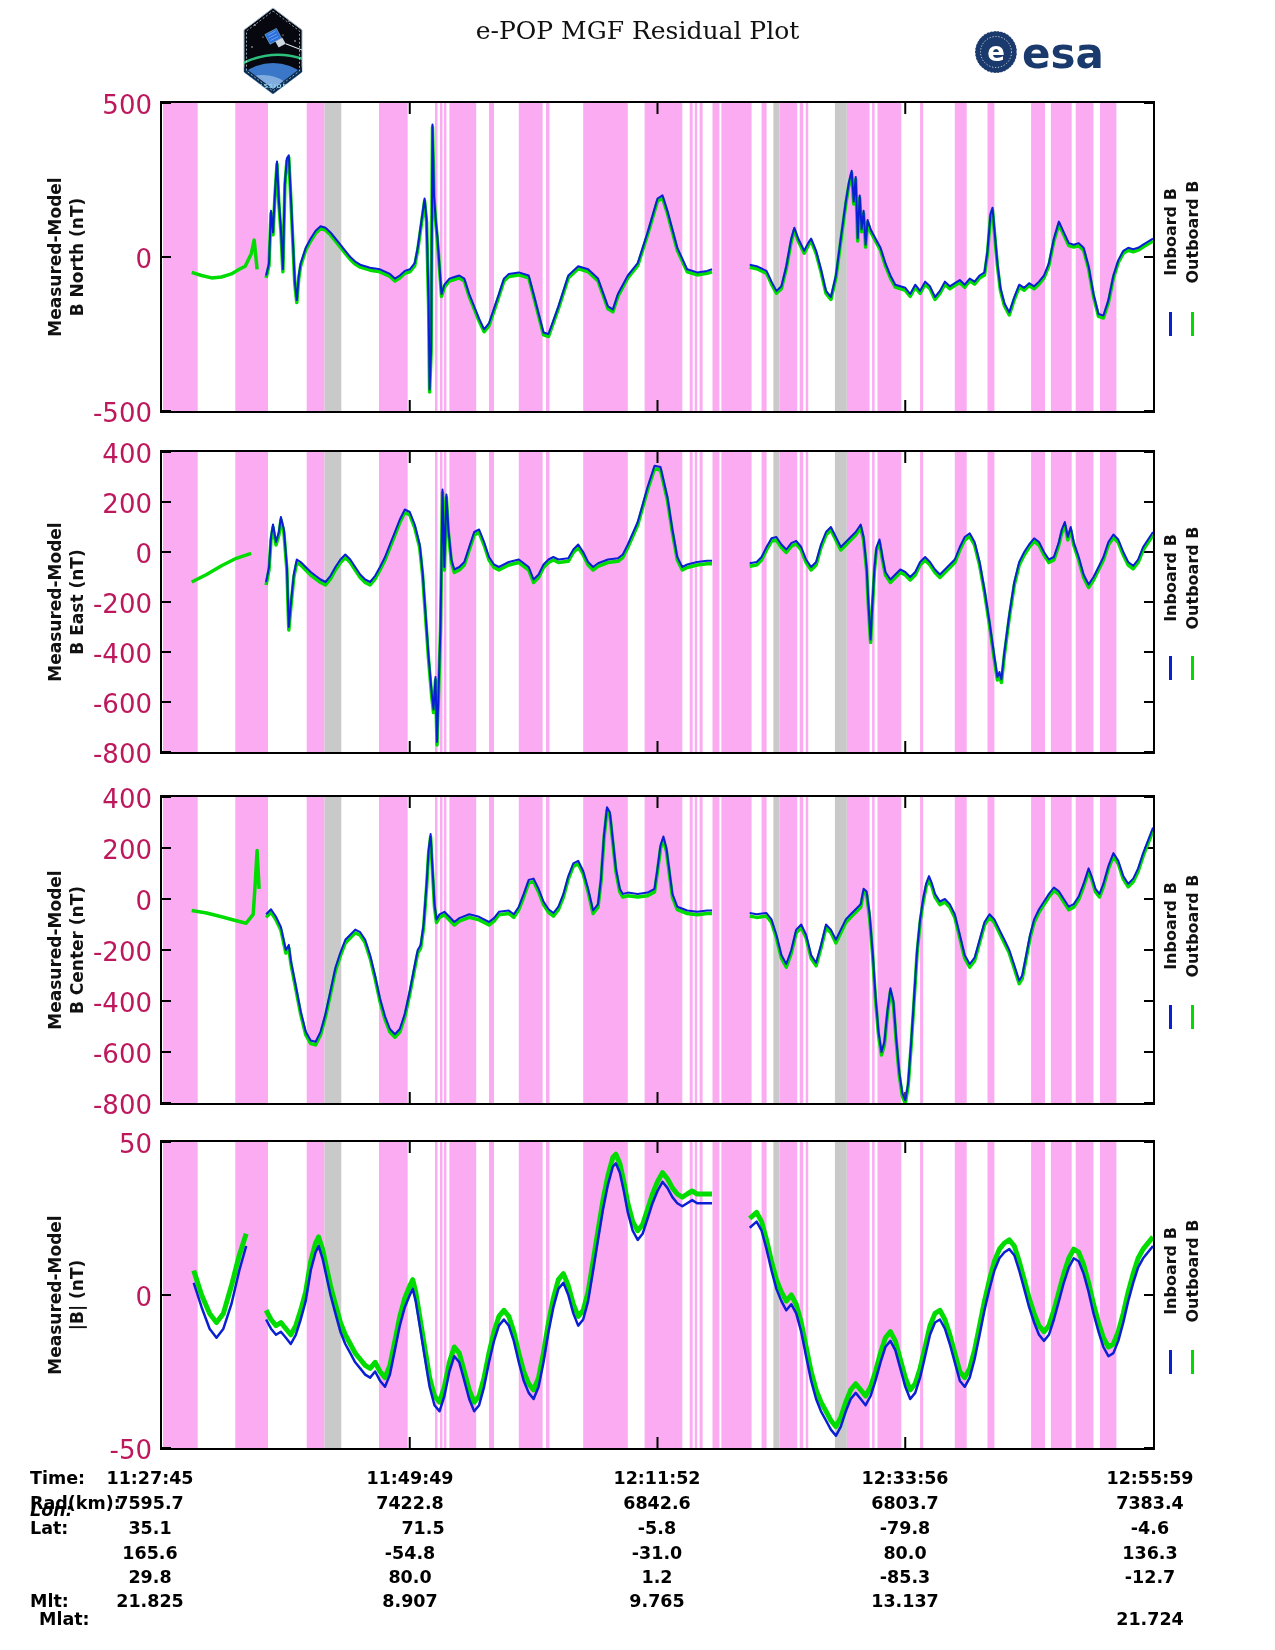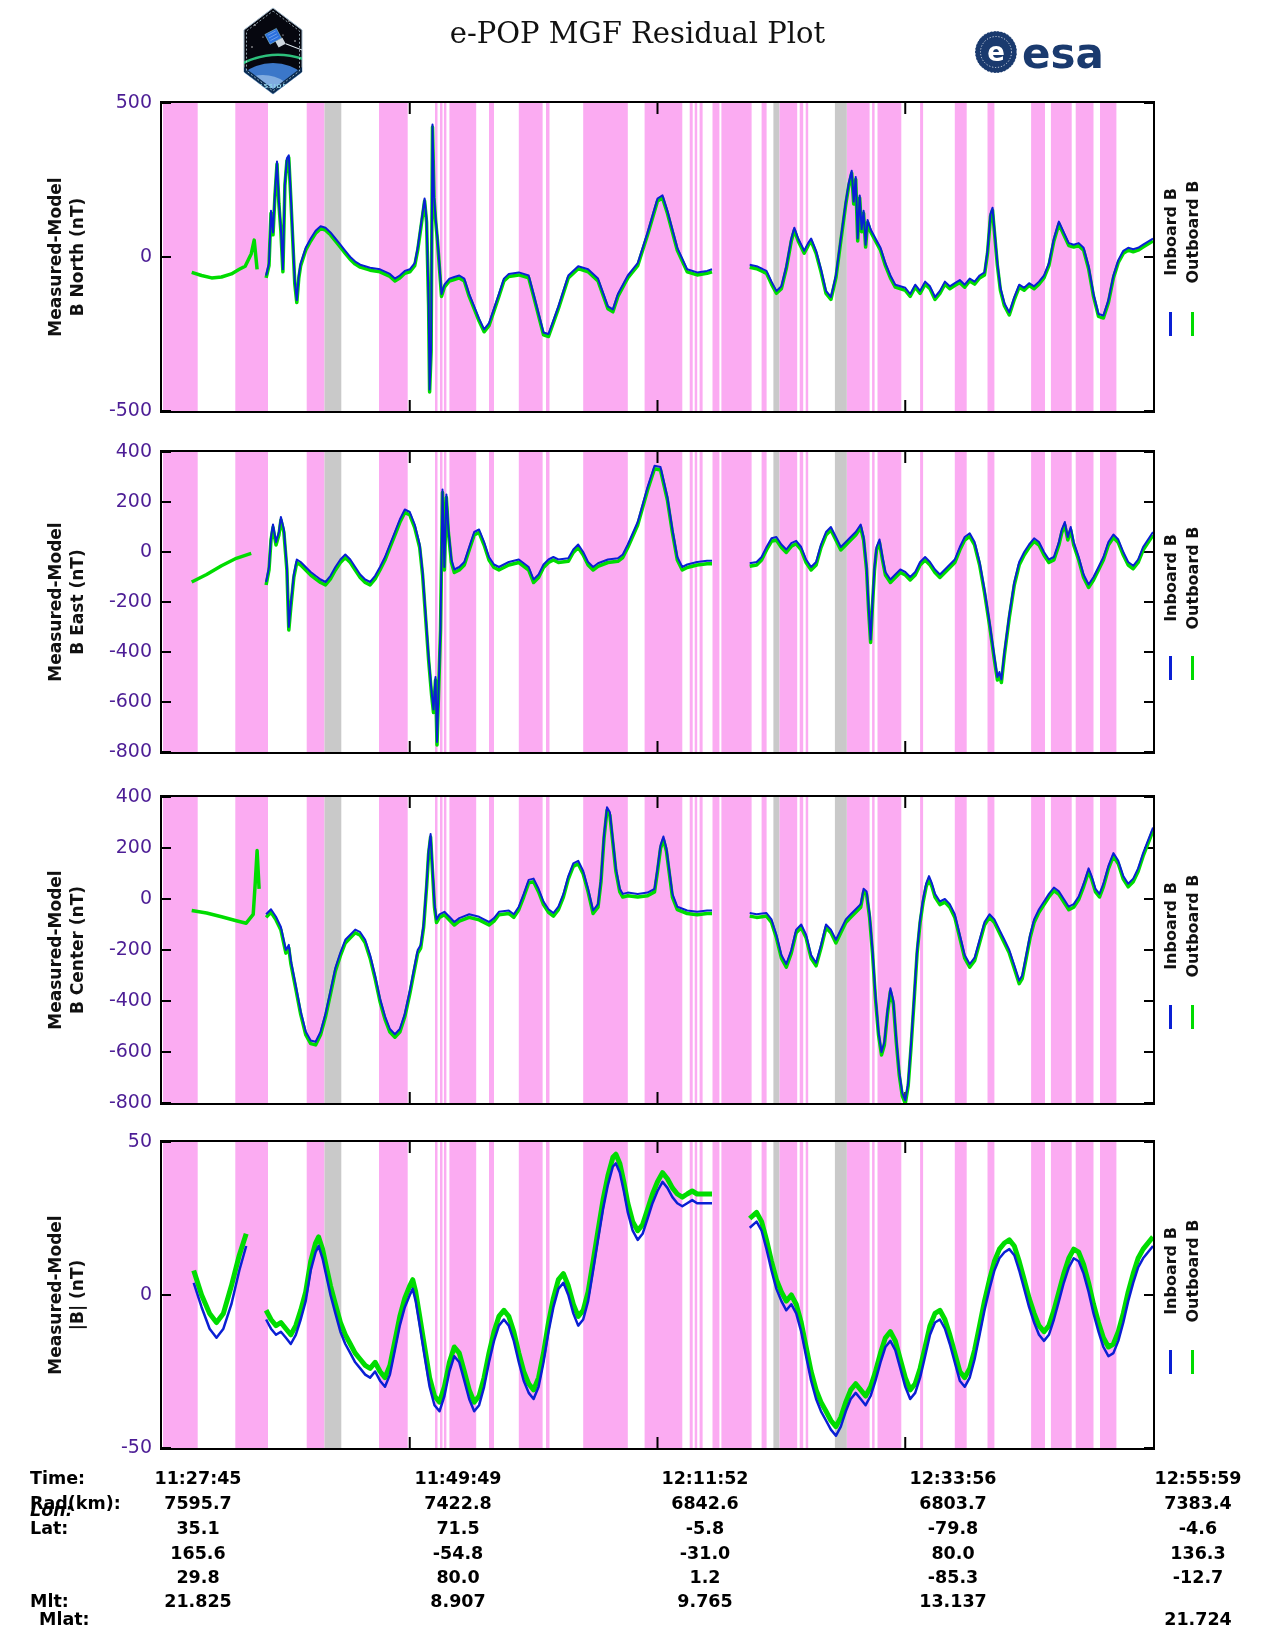--- a/index.html
+++ b/index.html
@@ -1,32 +1,32 @@
 <!DOCTYPE html>
 <html><head>
 <meta charset="utf-8">
 <style>
   html,body{margin:0;padding:0;background:#ffffff;}
   .page{position:relative;width:1275px;height:1650px;background:#fff;overflow:hidden;
         font-family:"DejaVu Sans",sans-serif;color:#000;}
   .title1{position:absolute;top:16px;left:0;right:0;text-align:center;
-          font-family:"DejaVu Serif",serif;font-size:29px;color:#111;}
+          font-family:"DejaVu Serif",serif;font-size:25px;color:#111;}
   .title2{position:absolute;top:54px;left:0;right:0;text-align:center;
           font-family:"DejaVu Serif",serif;font-size:26px;color:#111;}
   .panel{position:absolute;border:2px solid #000;background:#fff;}
   .panel svg{display:block;}
-  .ytick{position:absolute;width:70px;text-align:right;font-size:19px;color:#4c1d95;
+  .ytick{position:absolute;width:70px;text-align:right;font-size:26px;color:#be185d;
           font-family:"DejaVu Sans",sans-serif;}
   .ylab{position:absolute;transform:translate(-50%,-50%) rotate(-90deg);text-align:center;
         font-weight:bold;font-size:17px;line-height:1.3;white-space:nowrap;color:#111;}
   .legend-label{position:absolute;transform:translate(-50%,-50%) rotate(-90deg);
         font-weight:bold;font-size:16px;white-space:nowrap;color:#111;}
   .legend-mark{position:absolute;width:3px;height:24px;}
   .trow-label{position:absolute;font-weight:bold;font-size:17.5px;}
-  .tcell{position:absolute;width:170px;text-align:center;font-weight:bold;font-size:17.5px;margin-left:48px;}
+  .tcell{position:absolute;width:170px;text-align:center;font-weight:bold;font-size:17.5px;}
   .footer{position:absolute;left:8px;top:1624px;font-weight:bold;font-size:15.5px;color:#000;}
 </style>
 </head>
 <body>
 
 <div class="page">
 
   <svg style="position:absolute;left:243px;top:7px;" width="60" height="88" viewBox="0 0 60 88">
     <defs>
         <clipPath id="hexclip">
@@ -390,21 +390,21 @@
       <div class="tcell" style="left: 820px; top: 1468px;">12:33:56</div>
       <div class="tcell" style="left: 1065px; top: 1468px;">12:55:59</div>
       <div class="trow-label" style="left: 30px; top: 1493px;">Rad(km):</div>
       <div class="tcell" style="left: 65px; top: 1493px;">7595.7</div>
       <div class="tcell" style="left: 325px; top: 1493px;">7422.8</div>
       <div class="tcell" style="left: 572px; top: 1493px;">6842.6</div>
       <div class="tcell" style="left: 820px; top: 1493px;">6803.7</div>
       <div class="tcell" style="left: 1065px; top: 1493px;">7383.4</div>
       <div class="trow-label" style="left: 30px; top: 1518px;">Lat:</div>
       <div class="tcell" style="left: 65px; top: 1518px;">35.1</div>
-      <div class="tcell" style="left: 325px; top: 1518px;">71.5</div>
+      <div class="tcell" style="left: 338px; top: 1518px;">71.5</div>
       <div class="tcell" style="left: 572px; top: 1518px;">-5.8</div>
       <div class="tcell" style="left: 820px; top: 1518px;">-79.8</div>
       <div class="tcell" style="left: 1065px; top: 1518px;">-4.6</div>
       <div class="trow-label" style="left: 30px; top: 1500px; font-style: italic;">Lon:</div>
       <div class="tcell" style="left: 65px; top: 1543px;">165.6</div>
       <div class="tcell" style="left: 325px; top: 1543px;">-54.8</div>
       <div class="tcell" style="left: 572px; top: 1543px;">-31.0</div>
       <div class="tcell" style="left: 820px; top: 1543px;">80.0</div>
       <div class="tcell" style="left: 1065px; top: 1543px;">136.3</div>
       <div class="trow-label" style="left: 30px; top: 1609px; margin-left: 9px;">Mlat:</div>

